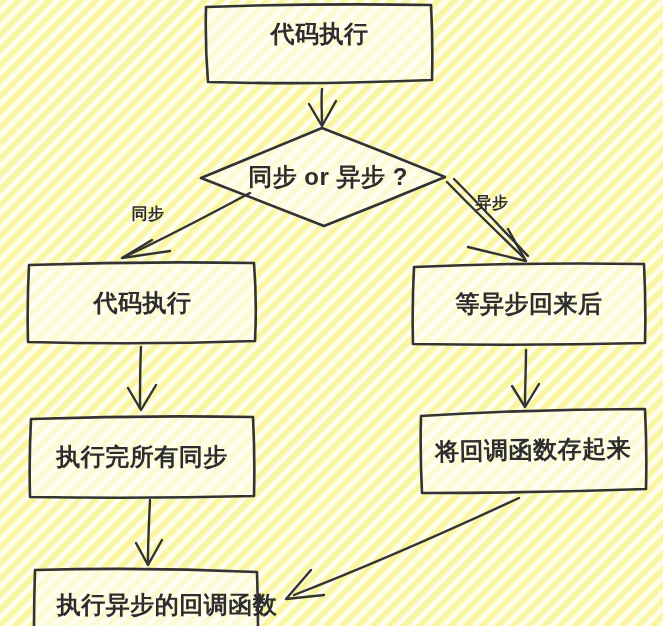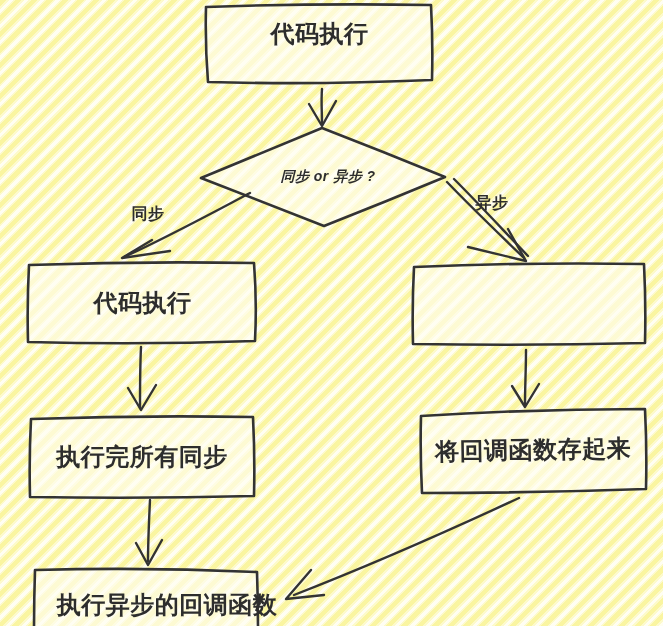--- a/index.html
+++ b/index.html
@@ -52,21 +52,21 @@
     display: flex;
     align-items: center;
     justify-content: center;
     color: #2d2d2d;
     font-weight: 700;
     letter-spacing: 0.5px;
     white-space: nowrap;
     text-align: center;
   }
   .node-label { font-size: 24px; }
-  .decision-label { font-size: 14px; font-style: italic; }
+  .decision-label { font-size: 24px; }
   .branch-label { font-size: 16px; }
   .tilt-ccw { transform: rotate(-1deg); }
 </style>
 </head>
 <body>
 
 <div class="canvas">
 
   <svg class="shapes" width="663" height="626" viewBox="0 0 663 626">
 
@@ -100,20 +100,21 @@
     <path class="edge" d="M519,498 C448,531 366,567 294,595"></path>
     <path class="head" d="M311,570 L286,599 L324,595"></path>
   </svg>
 
   <div class="label node-label" style="left:207px; top:6px; width:225px; height:55px;">代码执行</div>
 
   <div class="label decision-label" style="left:222px; top:152px; width:212px; height:50px;">同步 or 异步 ?</div>
 
   <div class="label node-label" style="left:30px; top:264px; width:225px; height:77px;">代码执行</div>
 
+  <div class="label node-label" style="left:414px; top:265px; width:230px; height:78px;">等异步回来后</div>
 
   <div class="label node-label" style="left:31px; top:417px; width:222px; height:79px;border-radius:9px;">执行完所有同步</div>
 
   <div class="label node-label tilt-ccw" style="left:421px; top:410px; width:224px; height:80px;">将回调函数存起来</div>
 
   <div class="label node-label" style="left:36px; top:583px; width:262px; height:44px;">执行异步的回调函数</div>
 
   <div class="label branch-label" style="left:118px; top:199px; width:60px; height:30px;">同步</div>
 
   <div class="label branch-label" style="left:462px; top:188px; width:60px; height:30px;">异步</div>

